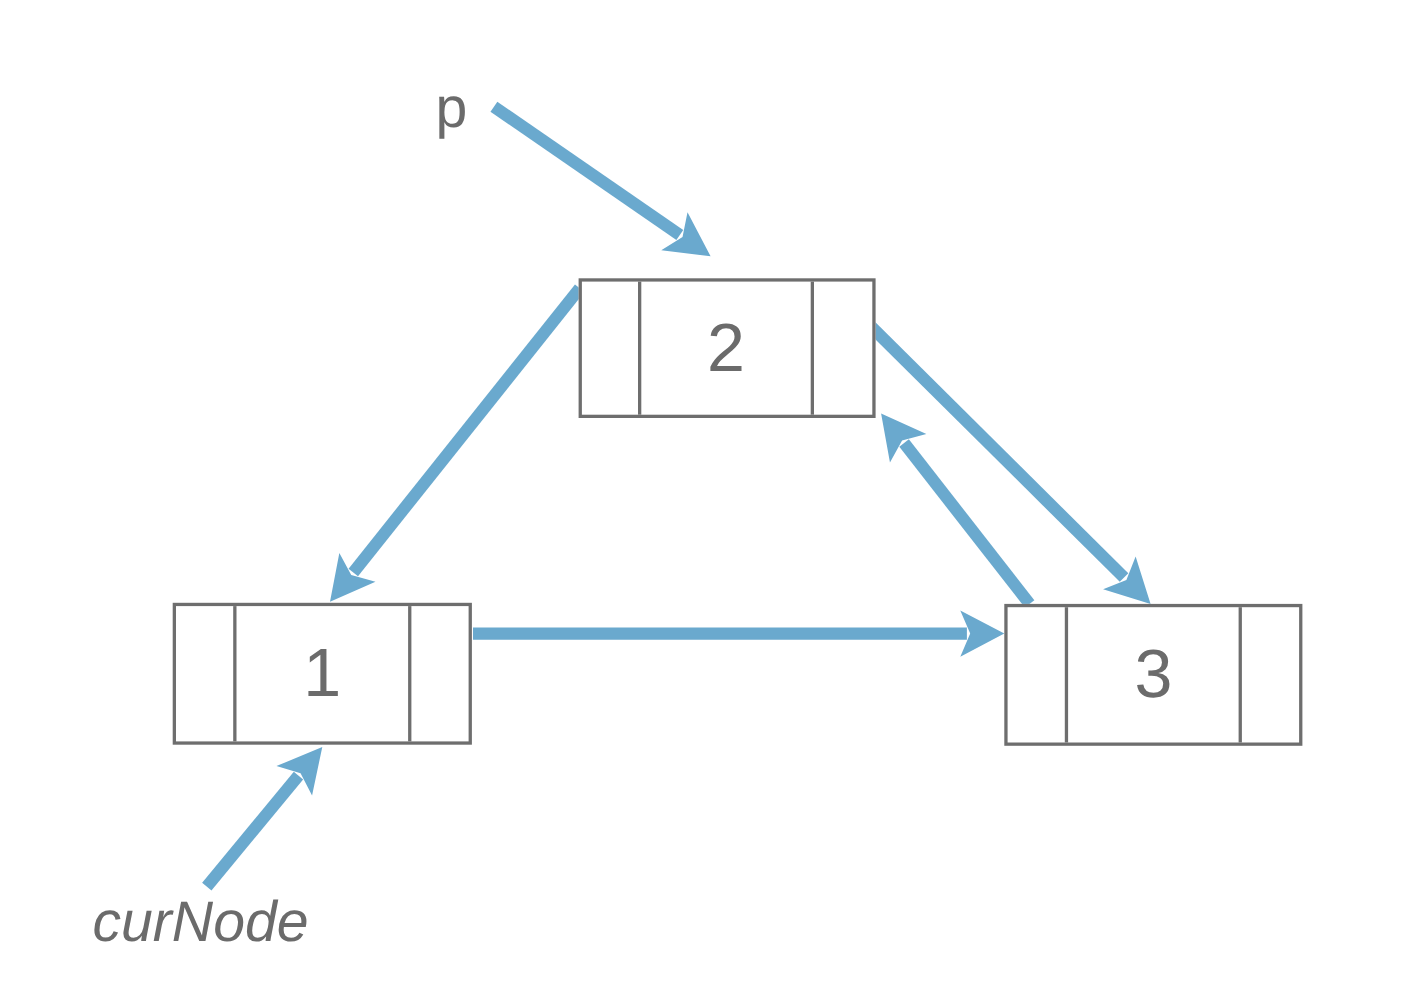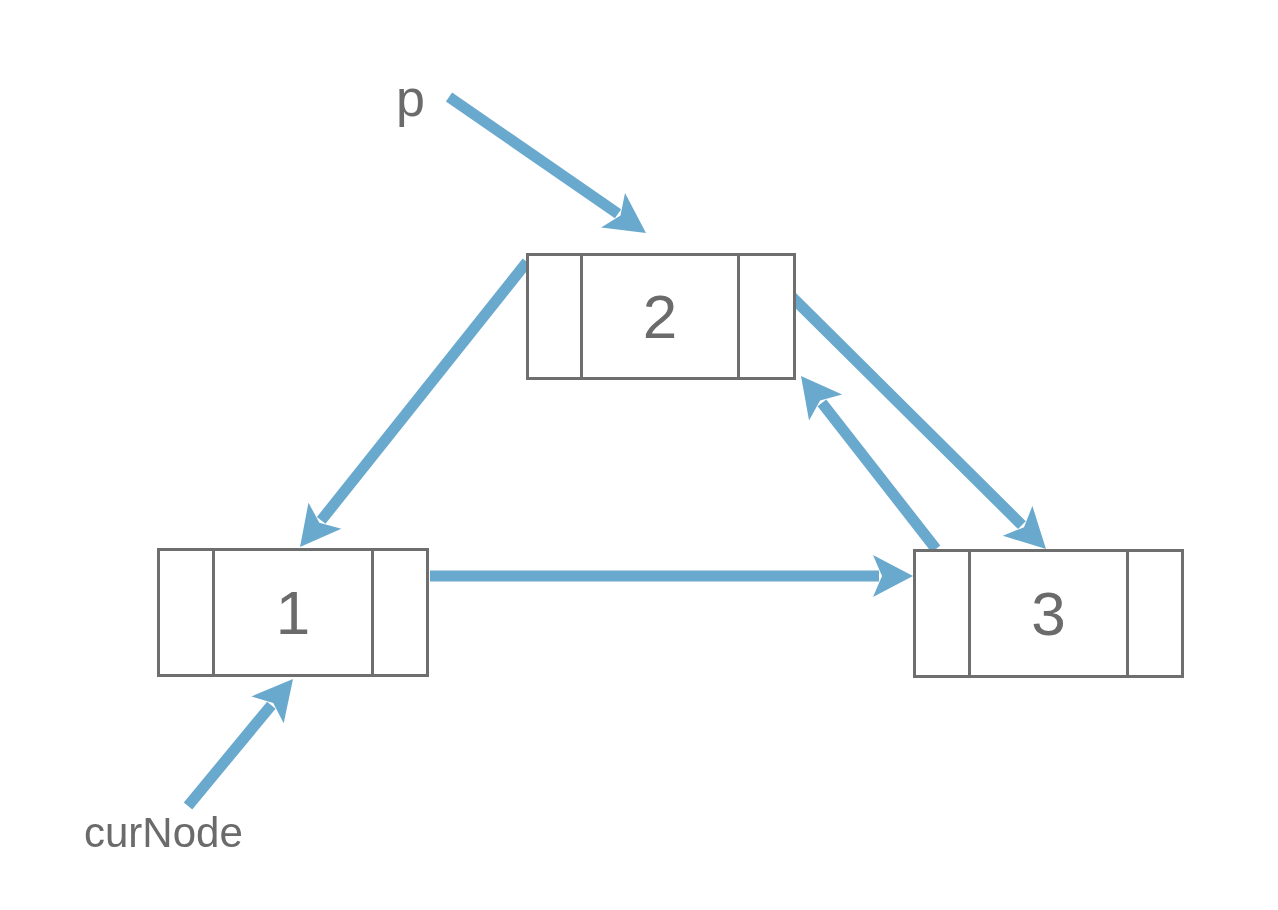--- a/index.html
+++ b/index.html
@@ -111,15 +111,15 @@
   </div>
 
   <div class="node" id="node-3" style="left:913px; top:549px; width:271px; height:129px;">
     <div class="cell cell-ptr-left" style="width:55px;"></div>
     <div class="cell cell-value">3</div>
     <div class="cell cell-ptr-right" style="width:55px;"></div>
   </div>
 
   <div class="label" id="label-p" style="left:396px; top:72px; font-size:52px;">p</div>
 
-  <div class="label" id="label-curnode" style="left:84px; top:812px; font-size:42px;">curNode</div>
+  <div class="label" id="label-curnode" style="left:84px; top:812px; font-size:52px;font-style:italic;">curNode</div>
 
 </div>
 
 </body></html>

